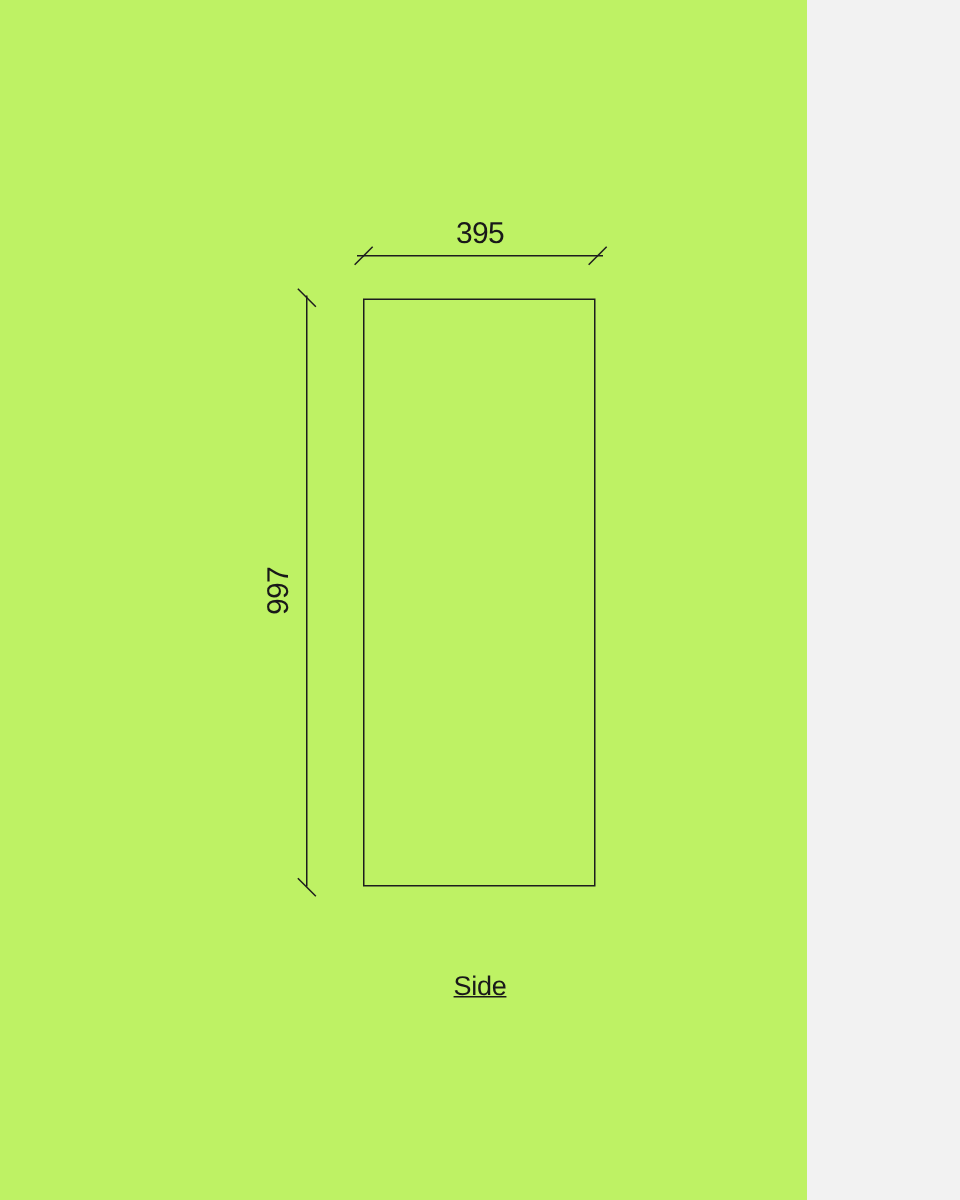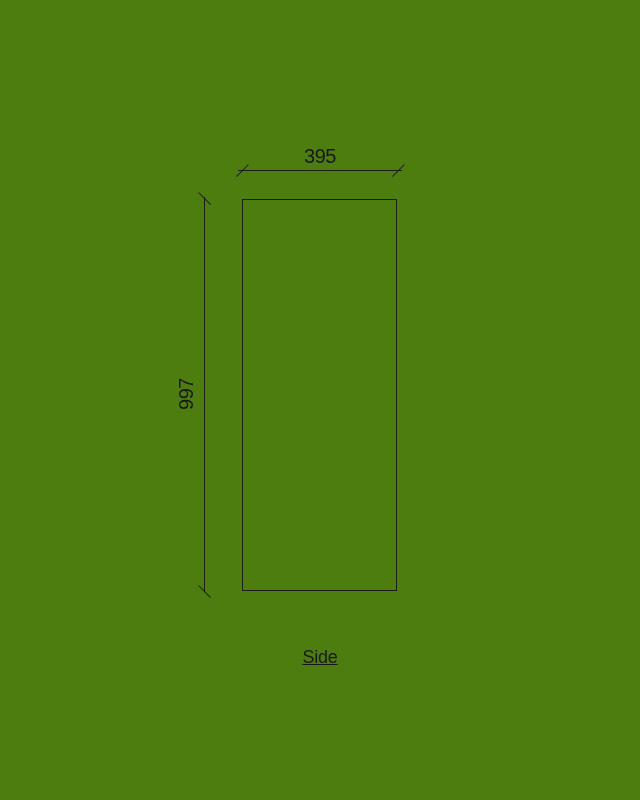--- a/index.html
+++ b/index.html
@@ -2,23 +2,23 @@
 <html><head>
 <meta charset="utf-8">
 <style>
   html, body {
     margin: 0;
     padding: 0;
     background: #f2f2f2;
   }
   .canvas {
     position: relative;
-    width: 640px;
+    width: 538px;
     height: 800px;
-    background: #4d7c0f;
+    background: #bef264;
     overflow: hidden;
     font-family: "Liberation Sans", "DejaVu Sans", sans-serif;
     color: #1b1b1b;
   }
   
   .panel-rect {
     position: absolute;
     left: 242px;
     top: 199px;
     width: 155px;

